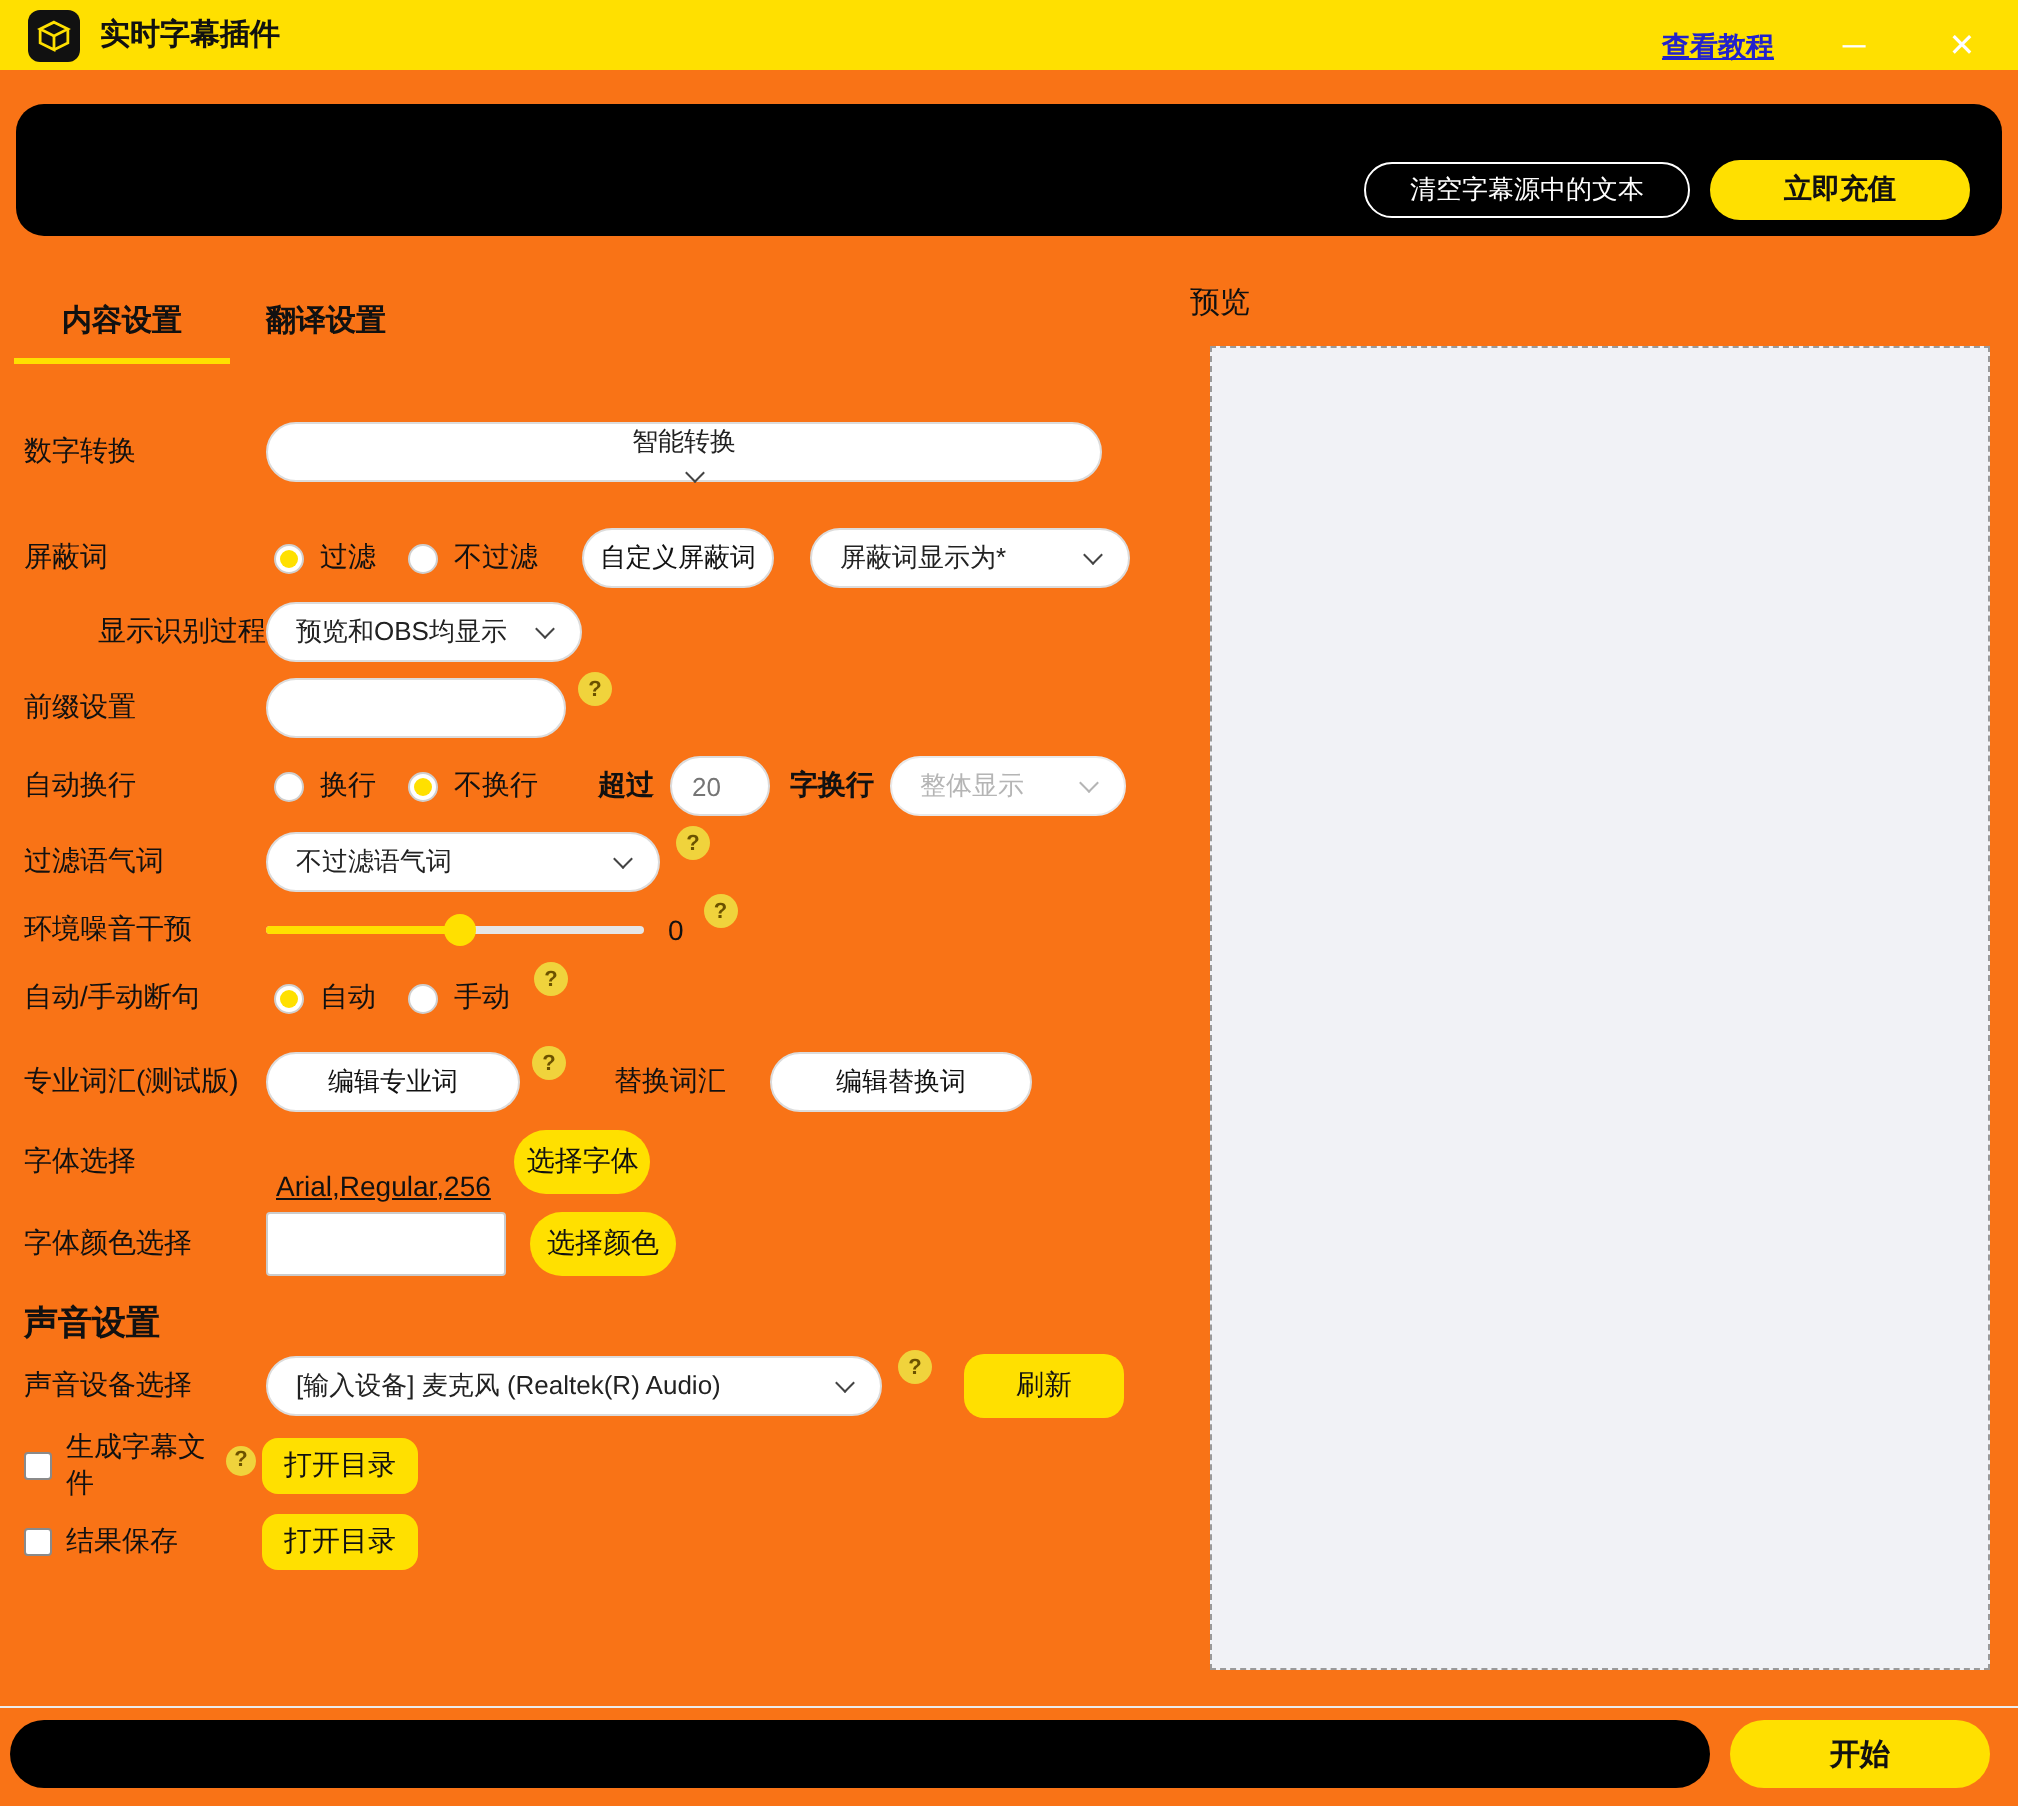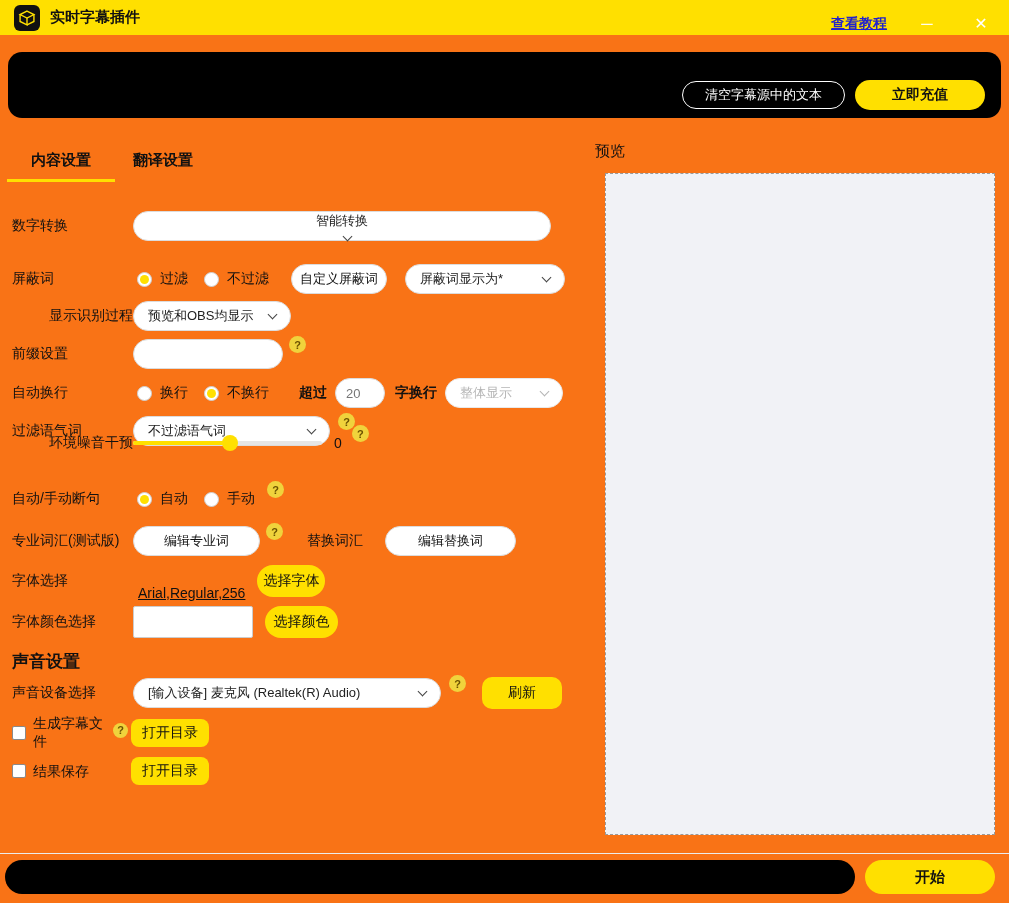--- a/index.html
+++ b/index.html
@@ -170,21 +170,21 @@
 
   <div class="row" style="top:415px;">
     <div class="flabel">过滤语气词</div>
     <div class="sel" style="width:197px;">
       <span>不过滤语气词</span>
       <span class="chev"></span>
     </div>
     <span class="help" style="margin-left:8px;">?</span>
   </div>
 
-  <div class="row" style="top:427px;text-align:right;">
+  <div class="row" style="top:449px;">
     <div class="flabel">环境噪音干预</div>
     <div class="slider">
       <div class="track"></div>
       <div class="fill" style="width:97px;"></div>
       <div class="thumb" style="left:89px;"></div>
     </div>
     <span class="rlabel" style="margin-left:12px;">0</span>
     <span class="help" style="margin-left:10px;">?</span>
   </div>
 

